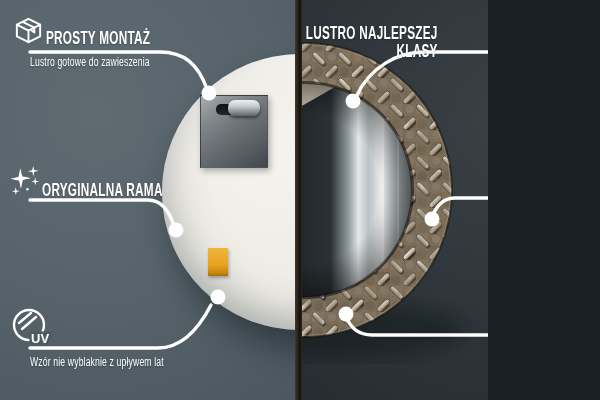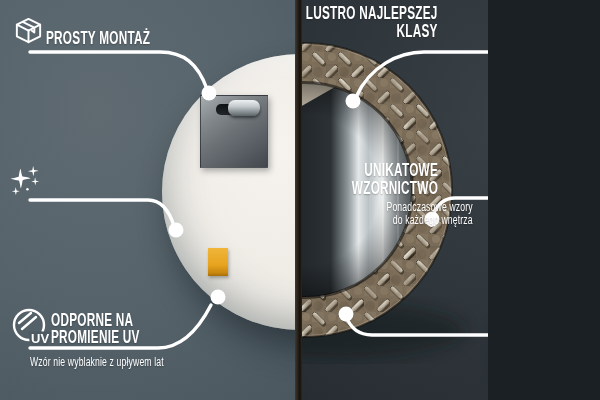--- a/index.html
+++ b/index.html
@@ -176,72 +176,66 @@
     <g fill="none" stroke="#fff" stroke-width="2" stroke-linejoin="round" stroke-linecap="round">
       <path d="M17 4 L29 10 L17 16 L5 10 Z"></path>
       <path d="M5 10 V22 L17 28 V16"></path>
       <path d="M29 10 V22 L17 28"></path>
       <path d="M11 7 L23 13 L23 18 L20.5 16.2"></path>
     </g>
   </svg>
   <div class="callout" style="left:46px;top:29px">
     <div class="t-title">PROSTY MONTAŻ</div>
   </div>
+  <div class="callout" style="left:30px;top:56px">
+    <div class="t-sub">Lustro gotowe do zawieszenia</div>
+  </div>
 
   <svg class="icon-abs" style="left:9px;top:164px" width="33" height="33" viewBox="0 0 34 34">
     <g fill="#fff">
       <path d="M12 5 Q13.2 12.8 14 13 Q21.8 14.2 22 15 Q14.2 16.2 14 17 Q12.8 24.8 12 25 Q10.8 17.2 10 17 Q2.2 15.8 2 15 Q9.8 13.8 10 13 Q11.2 5.2 12 5Z"></path>
       <path d="M25 2 Q25.7 6 26 6.3 Q30 7 30.3 7.3 Q26.3 8 26 8.3 Q25.3 12.3 25 12.6 Q24.3 8.6 24 8.3 Q20 7.6 19.7 7.3 Q23.7 6.6 24 6.3 Q24.7 2.3 25 2Z"></path>
       <path d="M27 14 Q27.5 17 27.8 17.2 Q30.8 17.7 31 18 Q28 18.5 27.8 18.8 Q27.3 21.8 27 22 Q26.5 19 26.2 18.8 Q23.2 18.3 23 18 Q26 17.5 26.2 17.2 Q26.7 14.2 27 14Z"></path>
       <path d="M7 24 Q7.5 27 7.8 27.2 Q10.8 27.7 11 28 Q8 28.5 7.8 28.8 Q7.3 31.8 7 32 Q6.5 29 6.2 28.8 Q3.2 28.3 3 28 Q6 27.5 6.2 27.2 Q6.7 24.2 7 24Z"></path>
       <circle cx="19" cy="26" r="1.3"></circle>
     </g>
   </svg>
+  <div class="callout" style="left:42px;top:181px">
+    <div class="t-title">ORYGINALNA RAMA</div>
+  </div>
 
   <svg class="icon-abs" style="left:10px;top:306px" width="42" height="42" viewBox="0 0 42 42">
     <circle cx="19" cy="19" r="15" fill="none" stroke="#fff" stroke-width="2.4"></circle>
     <g stroke="#fff" stroke-width="2.4" stroke-linecap="round">
       <line x1="9" y1="17" x2="21" y2="7"></line>
       <line x1="12" y1="23" x2="26" y2="11"></line>
     </g>
     <text x="21" y="37" font-family="Liberation Sans, sans-serif" font-size="13" font-weight="bold" fill="#fff" stroke="#4d5a62" stroke-width="5" paint-order="stroke">UV</text>
   </svg>
-  <div class="callout" style="left:51px;top:311px">
-    <div class="t-title" style="line-height:17px">ODPORNE NA</div>
-    <div class="t-title" style="line-height:17px">PROMIENIE UV</div>
-  </div>
   <div class="callout" style="left:30px;top:356px">
     <div class="t-sub">Wzór nie wyblaknie z upływem lat</div>
   </div>
 
   <svg class="icon-abs" style="left:550px;top:15px" width="35" height="35" viewBox="0 0 36 36">
     <circle cx="18" cy="18" r="14.5" fill="none" stroke="#fff" stroke-width="2.2"></circle>
     <circle cx="18" cy="18" r="10.8" fill="none" stroke="#fff" stroke-width="1.5"></circle>
     <g stroke="#fff" stroke-width="2" stroke-linecap="round">
       <line x1="11.5" y1="14" x2="14" y2="11.5"></line>
       <line x1="12.5" y1="19" x2="19" y2="12.5"></line>
     </g>
   </svg>
-  <div class="callout" style="right:50px;top:4px">
+  <div class="callout" style="right:50px;top:24px">
     <div class="t-title right">LUSTRO NAJLEPSZEJ</div>
     <div class="t-title right">KLASY</div>
   </div>
 
   <svg class="icon-abs" style="left:551px;top:158px" width="36" height="46" viewBox="0 0 36 46">
     <polygon points="12,26 8.5,39 14,34.5 15.5,28" fill="#fff"></polygon>
     <polygon points="24,26 27.5,39 22,34.5 20.5,28" fill="#fff"></polygon>
     <circle cx="18" cy="15" r="12.5" fill="none" stroke="#fff" stroke-width="3" stroke-dasharray="2.4 2.1"></circle>
     <circle cx="18" cy="15" r="8.8" fill="#3a4147" stroke="#fff" stroke-width="1.7"></circle>
     <g fill="#fff">
       <rect x="11.8" y="13.6" width="2.6" height="6" rx="0.6"></rect>
       <path d="M15 19.6 h5.6 q1.4 0 1.6-1.4 l0.6-3.6 q0.2-1.4-1.2-1.4 h-3.4 l0.9-2.6 q0.5-1.6-1-2 l-3.1 4.6 Z"></path>
     </g>
   </svg>
-  <div class="callout" style="right:50px;top:161px">
-    <div class="t-title right">UNIKATOWE</div>
-    <div class="t-title right">WZORNICTWO</div>
-  </div>
-  <div class="callout" style="right:15px;top:201px">
-    <div class="t-sub right">Ponadczasowe wzory</div>
-    <div class="t-sub right">do każdego wnętrza</div>
-  </div>
 
 </div>
 
 </body></html>

